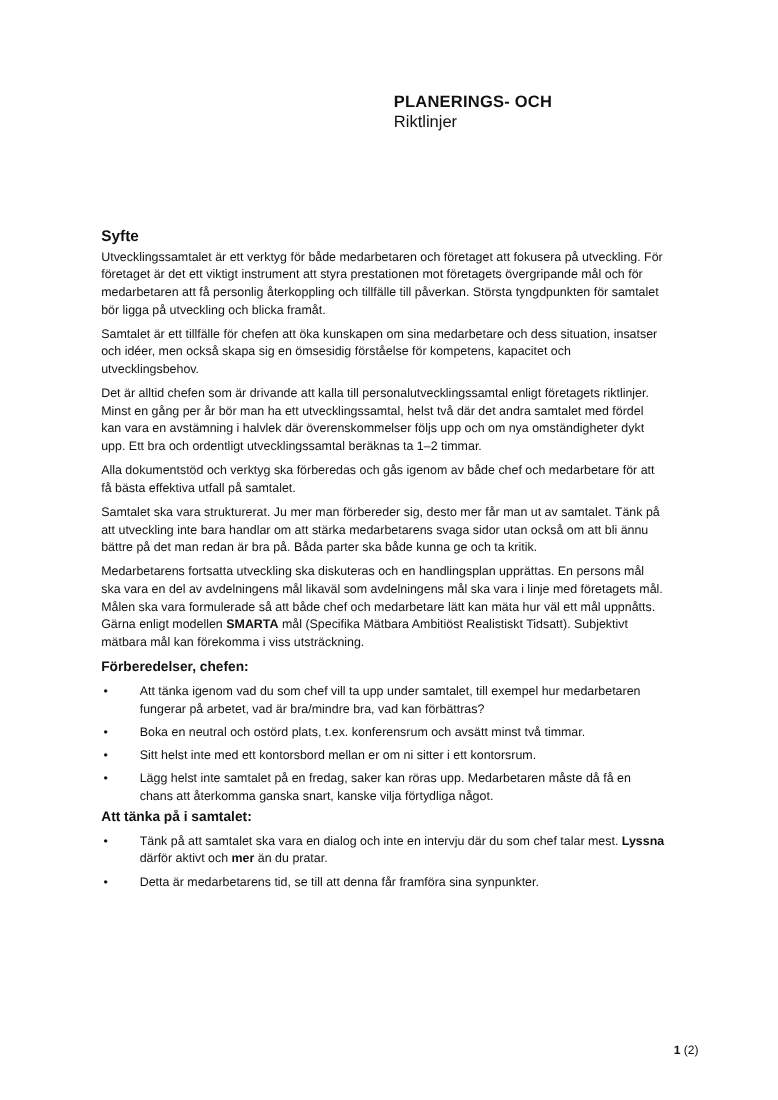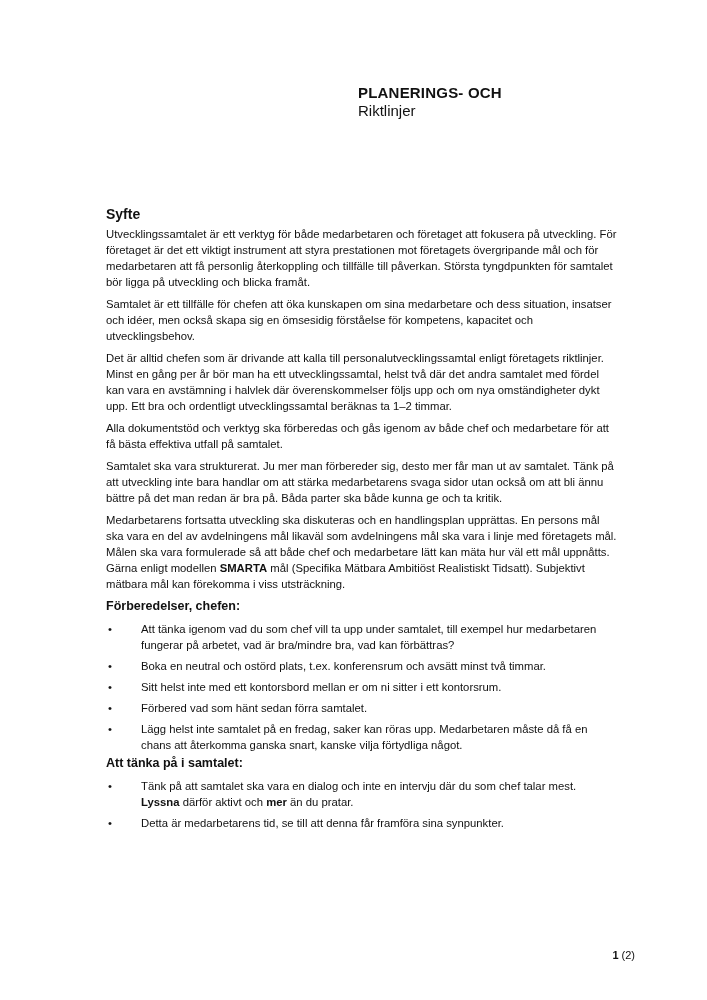--- a/index.html
+++ b/index.html
@@ -28,21 +28,21 @@
     line-height: 17.5px;
     letter-spacing: 0.2px;
   }
   .doc-subtitle {
     font-size: 15px;
     font-weight: normal;
     line-height: 17.5px;
   }
   .doc-body {
     position: absolute;
-    left: 106px;
+    left: 92px;
     top: 206px;
     width: 514px;
     font-size: 11.3px;
     line-height: 16px;
   }
   .doc-body h2.section-heading {
     font-size: 14px;
     line-height: 17px;
     font-weight: bold;
     margin: 8px 0 3px 0;
@@ -60,21 +60,21 @@
     margin: 0 0 6px 0;
   }
   .doc-body ul {
     list-style: none;
     margin: 0 0 2px 0;
     padding: 0;
   }
   .doc-body li {
     position: relative;
     padding-left: 35px;
-    margin: 0 16px 5px 0;
+    margin: 0 0 5px 0;
   }
   .doc-body li:last-child {
     margin-bottom: 0;
   }
   .doc-body li::before {
     content: "\2022";
     position: absolute;
     left: 2px;
     top: 0;
   }
@@ -114,21 +114,20 @@
       <p>Samtalet är ett tillfälle för chefen att öka kunskapen om sina medarbetare och dess situation, insatser och idéer, men också skapa sig en ömsesidig förståelse för kompetens, kapacitet och utvecklingsbehov.</p>
       <p>Det är alltid chefen som är drivande att kalla till personalutvecklingssamtal enligt företagets riktlinjer. Minst en gång per år bör man ha ett utvecklingssamtal, helst två där det andra samtalet med fördel kan vara en avstämning i halvlek där överenskommelser följs upp och om nya omständigheter dykt upp. Ett bra och ordentligt utvecklingssamtal beräknas ta 1–2 timmar.</p>
       <p>Alla dokumentstöd och verktyg ska förberedas och gås igenom av både chef och medarbetare för att få bästa effektiva utfall på samtalet.</p>
       <p>Samtalet ska vara strukturerat. Ju mer man förbereder sig, desto mer får man ut av samtalet. Tänk på att utveckling inte bara handlar om att stärka medarbetarens svaga sidor utan också om att bli ännu bättre på det man redan är bra på. Båda parter ska både kunna ge och ta kritik.</p>
       <p>Medarbetarens fortsatta utveckling ska diskuteras och en handlingsplan upprättas. En persons mål ska vara en del av avdelningens mål likaväl som avdelningens mål ska vara i linje med företagets mål. Målen ska vara formulerade så att både chef och medarbetare lätt kan mäta hur väl ett mål uppnåtts. Gärna enligt modellen <strong>SMARTA</strong> mål (Specifika Mätbara Ambitiöst Realistiskt Tidsatt). Subjektivt mätbara mål kan förekomma i viss utsträckning.</p>
       <h3 class="sub-heading">Förberedelser, chefen:</h3>
       <ul>
         <li>Att tänka igenom vad du som chef vill ta upp under samtalet, till exempel hur medarbetaren fungerar på arbetet, vad är bra/mindre bra, vad kan förbättras?</li>
         <li>Boka en neutral och ostörd plats, t.ex. konferensrum och avsätt minst två timmar.</li>
         <li>Sitt helst inte med ett kontorsbord mellan er om ni sitter i ett kontorsrum.</li>
-        <li>Förbered vad som hänt sedan förra samtalet.</li>
         <li>Lägg helst inte samtalet på en fredag, saker kan röras upp. Medarbetaren måste då få en chans att återkomma ganska snart, kanske vilja förtydliga något.</li>
       </ul>
       <h3 class="sub-heading">Att tänka på i samtalet:</h3>
       <ul>
         <li>Tänk på att samtalet ska vara en dialog och inte en intervju där du som chef talar mest. <strong>Lyssna</strong> därför aktivt och <strong>mer</strong> än du pratar.</li>
         <li>Detta är medarbetarens tid, se till att denna får framföra sina synpunkter.</li>
       </ul>
     </main>
 
   <footer class="doc-footer">

